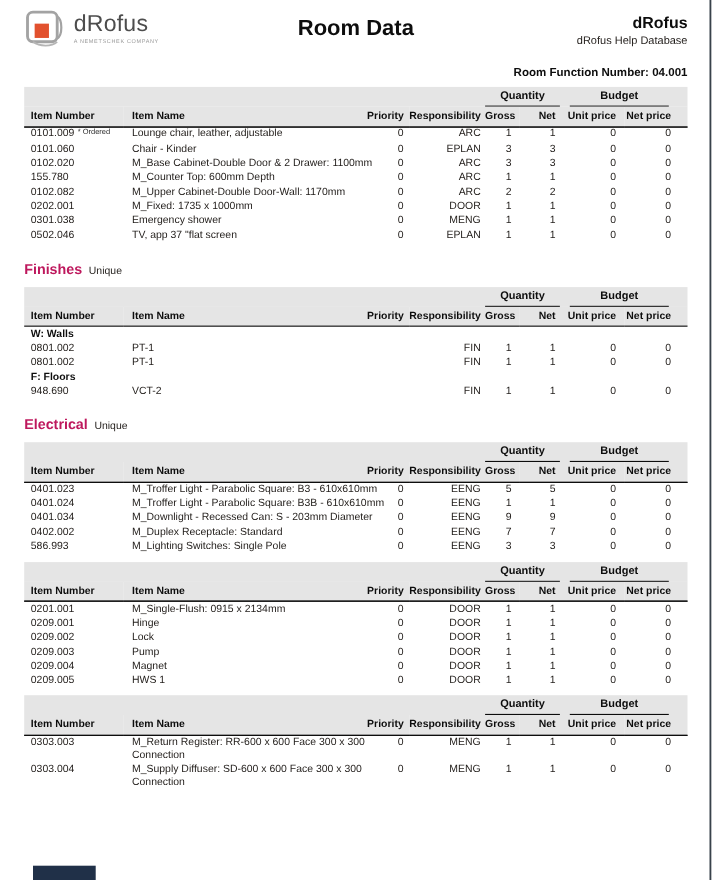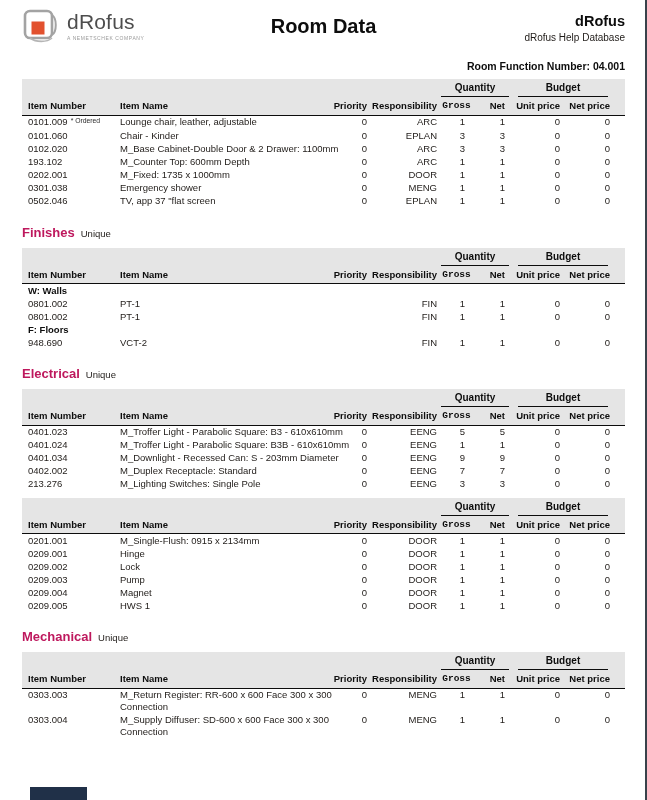--- a/index.html
+++ b/index.html
@@ -48,21 +48,21 @@
            line-height: 11px; padding-bottom: 3px; border-bottom: 1.6px solid #0c0c0c; }
   .gline.b { margin: 0 17px 0 8px; }
   .gline.q { margin: 0 1px; }
 
   .cols-row th { font-size: 9.5px; font-weight: bold; color: #0d0d0d; line-height: 11px;
                  padding-top: 3px; padding-bottom: 3.5px; border-bottom: 1.6px solid #0c0c0c; }
   th.c1, td.c1 { text-align: left; padding-left: 6px; }
   th.c2, td.c2 { text-align: left; padding-left: 8px; }
   th.c3, td.c3 { text-align: right; padding-right: 5px; }
   th.c4, td.c4 { text-align: right; padding-right: 3px; }
-  th.c5 { text-align: center; padding-left: 1px; font-family: Liberation Mono, monospace; }
+  th.c5 { text-align: left; padding-left: 1px; }
   td.c5 { text-align: right; padding-right: 7px; }
   th.c6, td.c6 { text-align: right; padding-right: 5px; }
   th.c7, td.c7 { text-align: right; padding-right: 8px; }
   th.c8, td.c8 { text-align: right; padding-right: 15px; }
 
   .rtable tbody td { font-size: 9.5px; line-height: 12px; padding-top: 0.5px; padding-bottom: 0.5px;
                      vertical-align: top; color: #201c19; }
   .rtable tbody tr.grp td { font-weight: bold; color: #0d0d0d; }
   .nl { white-space: nowrap; }
   .note { font-size: 6.8px; color: #2a2a2a; margin-left: 3px; position: relative; top: -2px; }
@@ -161,28 +161,40 @@
                 <div class="nl">M_Base Cabinet-Double Door &amp; 2 Drawer: 1100mm</div>
               </td>
               <td class="c3">0</td>
               <td class="c4">ARC</td>
               <td class="c5">3</td>
               <td class="c6">3</td>
               <td class="c7">0</td>
               <td class="c8">0</td>
             </tr>
             <tr>
-              <td class="c1">193.102</td>
+              <td class="c1">155.780</td>
               <td class="c2">
                 <div class="nl">M_Counter Top: 600mm Depth</div>
               </td>
               <td class="c3">0</td>
               <td class="c4">ARC</td>
               <td class="c5">1</td>
               <td class="c6">1</td>
+              <td class="c7">0</td>
+              <td class="c8">0</td>
+            </tr>
+            <tr>
+              <td class="c1">0102.082</td>
+              <td class="c2">
+                <div class="nl">M_Upper Cabinet-Double Door-Wall: 1170mm</div>
+              </td>
+              <td class="c3">0</td>
+              <td class="c4">ARC</td>
+              <td class="c5">2</td>
+              <td class="c6">2</td>
               <td class="c7">0</td>
               <td class="c8">0</td>
             </tr>
             <tr>
               <td class="c1">0202.001</td>
               <td class="c2">
                 <div class="nl">M_Fixed: 1735 x 1000mm</div>
               </td>
               <td class="c3">0</td>
               <td class="c4">DOOR</td>
@@ -371,21 +383,21 @@
                 <div class="nl">M_Duplex Receptacle: Standard</div>
               </td>
               <td class="c3">0</td>
               <td class="c4">EENG</td>
               <td class="c5">7</td>
               <td class="c6">7</td>
               <td class="c7">0</td>
               <td class="c8">0</td>
             </tr>
             <tr>
-              <td class="c1">213.276</td>
+              <td class="c1">586.993</td>
               <td class="c2">
                 <div class="nl">M_Lighting Switches: Single Pole</div>
               </td>
               <td class="c3">0</td>
               <td class="c4">EENG</td>
               <td class="c5">3</td>
               <td class="c6">3</td>
               <td class="c7">0</td>
               <td class="c8">0</td>
             </tr>
@@ -491,21 +503,20 @@
               </td>
               <td class="c3">0</td>
               <td class="c4">DOOR</td>
               <td class="c5">1</td>
               <td class="c6">1</td>
               <td class="c7">0</td>
               <td class="c8">0</td>
             </tr>
           </tbody>
         </table>
-        <div class="section-title"><span class="st-main">Mechanical</span><span class="st-unique">Unique</span></div>
         <table class="rtable">
           <colgroup>
             <col class="c1">
             <col class="c2">
             <col class="c3">
             <col class="c4">
             <col class="c5">
             <col class="c6">
             <col class="c7">
             <col class="c8">

